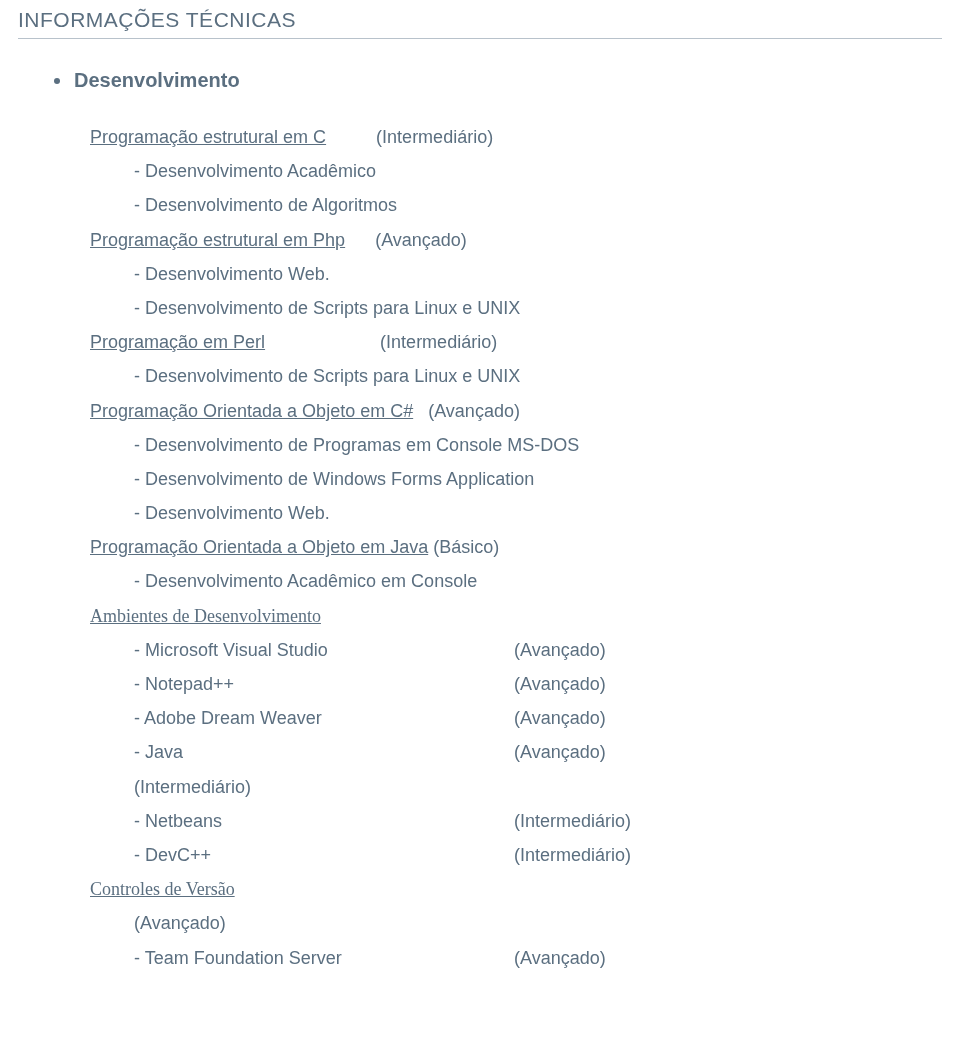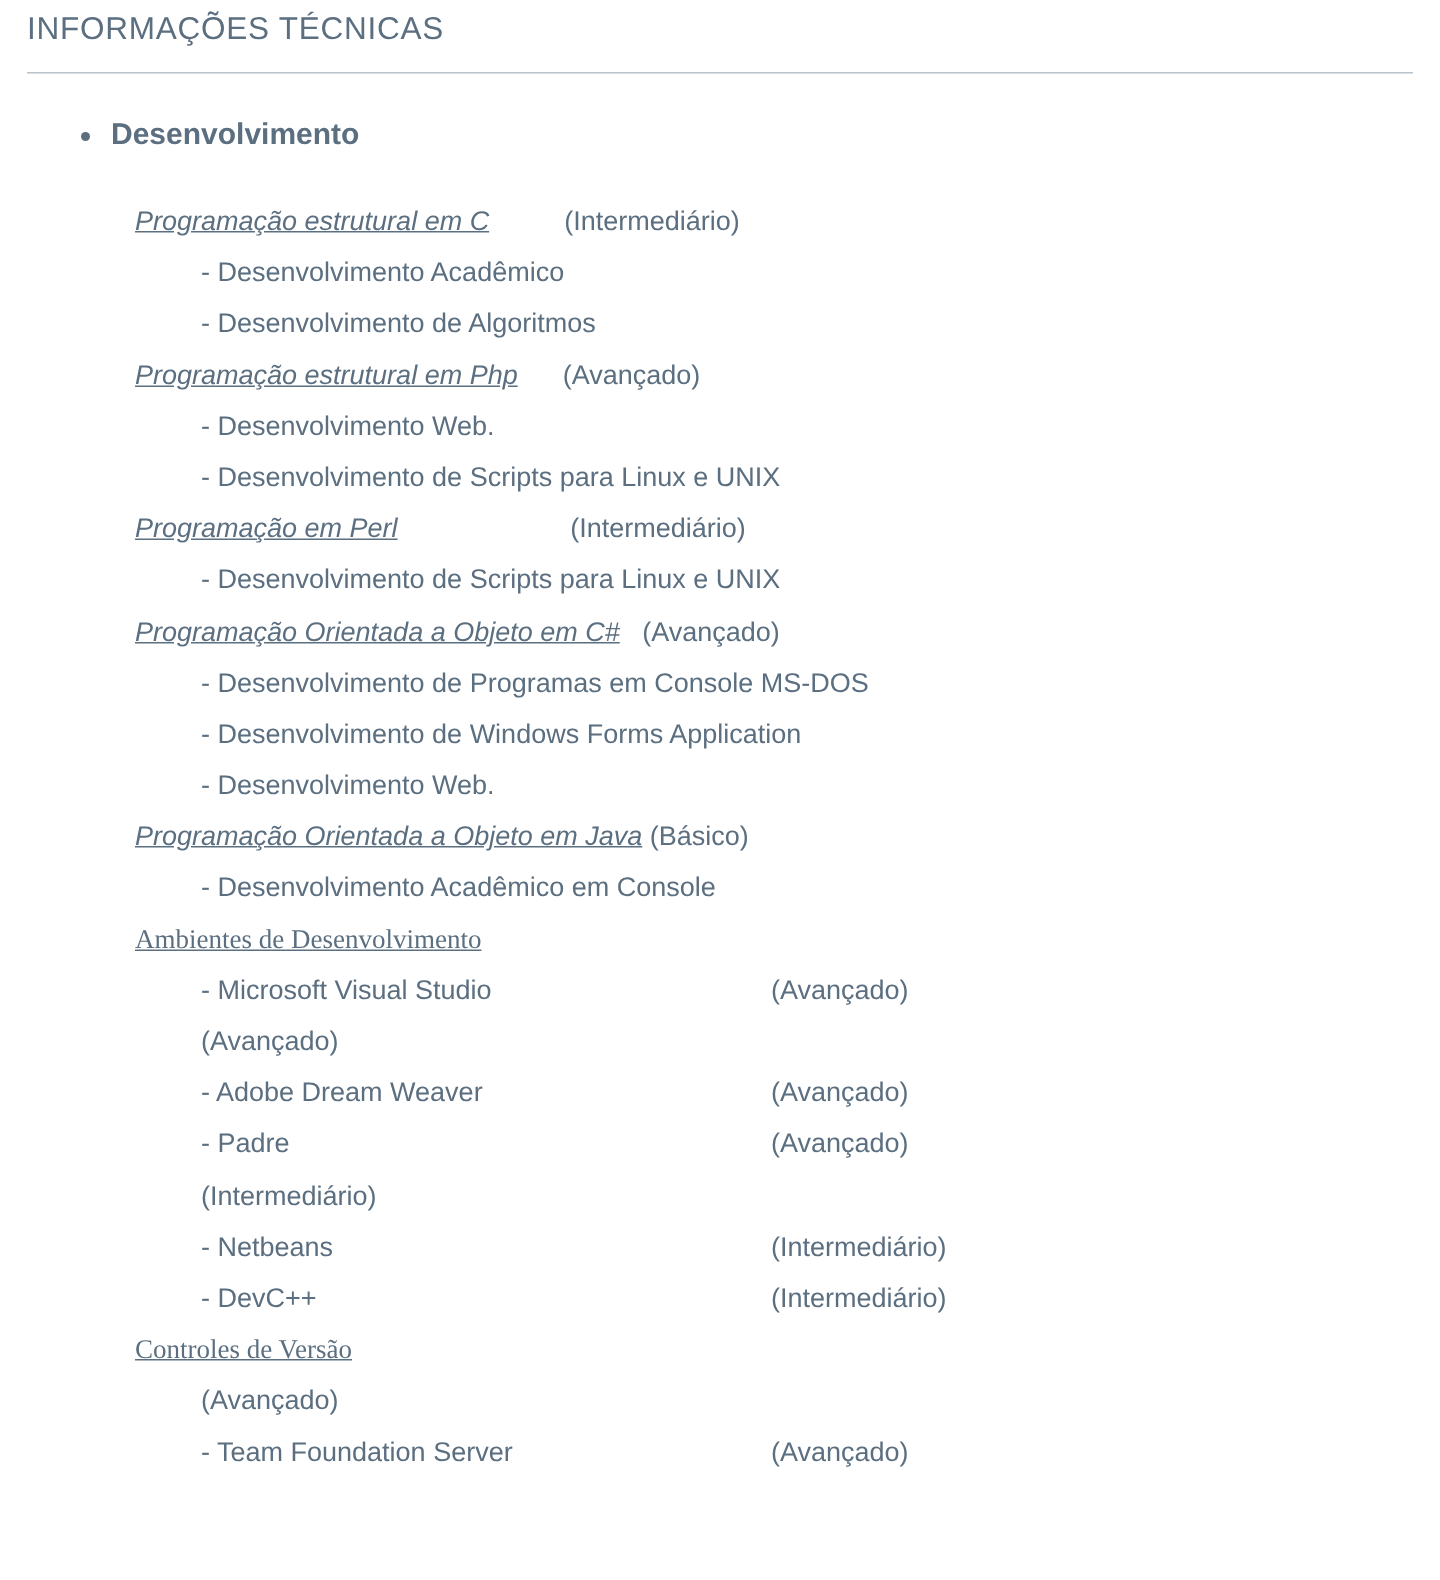--- a/index.html
+++ b/index.html
@@ -10,21 +10,21 @@
     font-family: Verdana, Geneva, sans-serif;
     color: #5b6f80;
   }
   .page {
     padding: 8px 18px 40px 18px;
   }
   .section-title {
     font-size: 21px;
     letter-spacing: 0.5px;
     color: #5b6f80;
-    padding-bottom: 16px;
+    padding-bottom: 6px;
     border-bottom: 1px solid #b8c2cb;
     margin-bottom: 30px;
   }
   .bullet-row {
     display: flex;
     align-items: center;
     margin-left: 36px;
     margin-bottom: 28px;
   }
   .bullet-row .dot {
@@ -43,21 +43,20 @@
     margin-left: 72px;
     font-size: 18px;
     line-height: 1.9;
   }
   .skill-line {
     display: flex;
   }
   .skill-name {
     text-decoration: underline;
     white-space: pre;
-    font-style: italic;
   }
   .skill-level {
     white-space: pre;
   }
   .detail {
     margin-left: 44px;
     white-space: pre;
   }
   .env-row {
     display: flex;
@@ -127,28 +126,29 @@
       <span class="skill-level">(Básico)</span>
     </div>
     <div class="detail">- Desenvolvimento Acadêmico em Console</div>
 
     <div class="subheading">Ambientes de Desenvolvimento</div>
     <div class="env-row">
       <span class="env-name">- Microsoft Visual Studio</span>
       <span class="env-level">(Avançado)</span>
     </div>
     <div class="env-row">
+      <span class="env-name">- Notepad++</span>
       <span class="env-level">(Avançado)</span>
     </div>
     <div class="env-row">
       <span class="env-name">- Adobe Dream Weaver</span>
       <span class="env-level">(Avançado)</span>
     </div>
     <div class="env-row">
-      <span class="env-name">- Padre</span>
+      <span class="env-name">- Java</span>
       <span class="env-level">(Avançado)</span>
     </div>
     <div class="env-row">
       <span class="env-level">(Intermediário)</span>
     </div>
     <div class="env-row">
       <span class="env-name">- Netbeans</span>
       <span class="env-level">(Intermediário)</span>
     </div>
     <div class="env-row">

